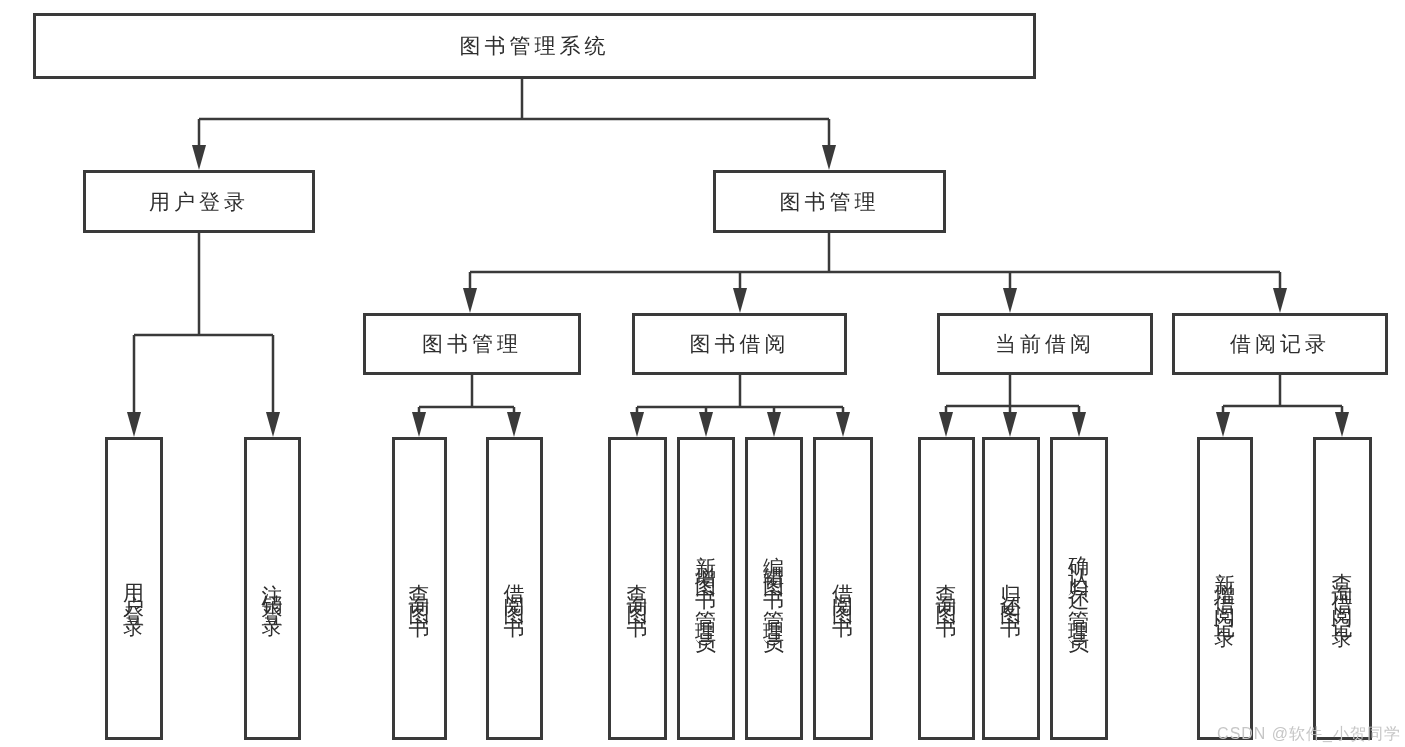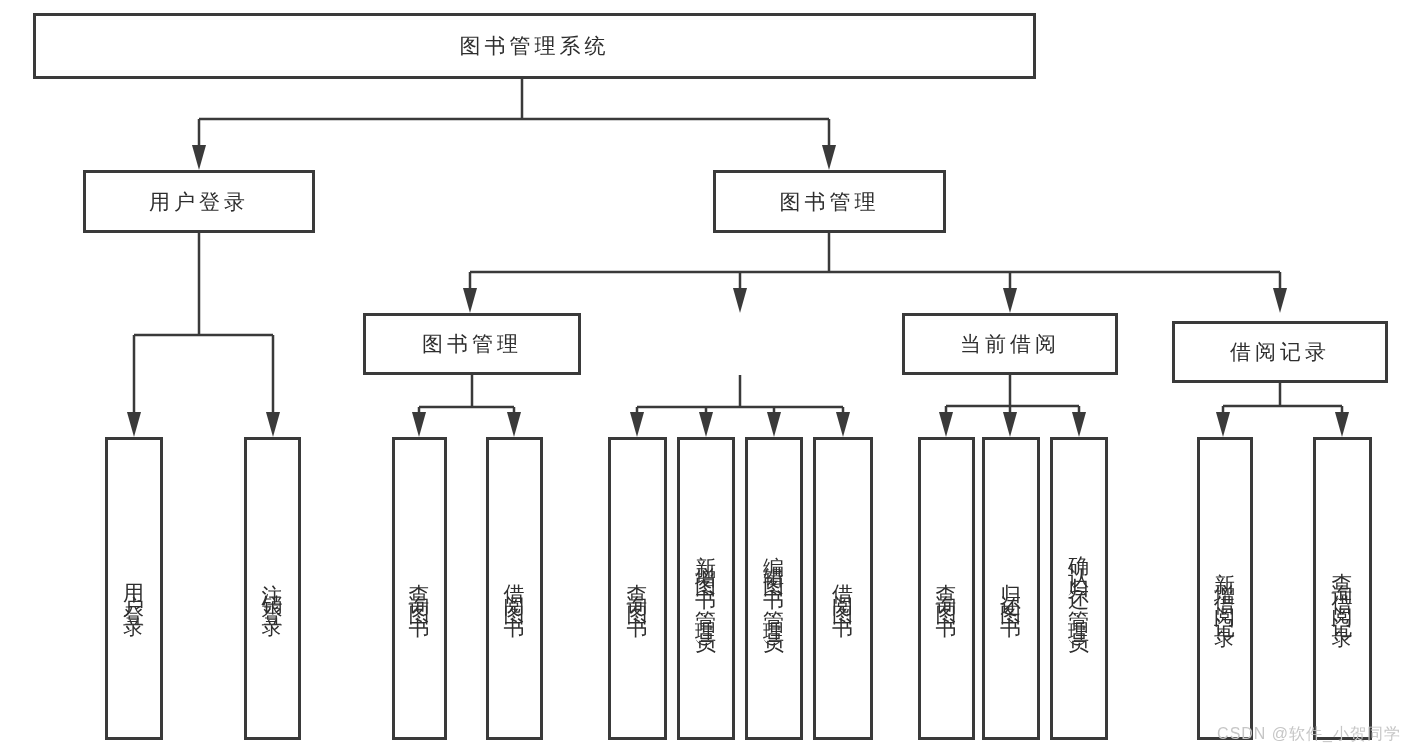--- a/index.html
+++ b/index.html
@@ -29,22 +29,22 @@
     letter-spacing:11px;
     line-height:1;
     white-space:nowrap;
   }
   
   .p-root{left:33px;top:13px;width:1003px;height:66px;}
   .p-b0{left:83px;top:170px;width:232px;height:63px;}
   .p-b1{left:713px;top:170px;width:233px;height:63px;}
   .p-c0{left:363px;top:313px;width:218px;height:62px;}
   .p-c1{left:632px;top:313px;width:215px;height:62px;}
-  .p-c2{left:902px;top:313px;width:216px;height:62px;}
-  .p-c3{left:1172px;top:313px;width:216px;height:62px;margin-top:8px;}
+  .p-c2{left:937px;top:313px;width:216px;height:62px;}
+  .p-c3{left:1172px;top:313px;width:216px;height:62px;}
   .p-a1{left:105px;top:437px;width:58px;height:303px;}
   .p-a2{left:244px;top:437px;width:57px;height:303px;}
   .p-nb1{left:392px;top:437px;width:55px;height:303px;}
   .p-nb2{left:486px;top:437px;width:57px;height:303px;}
   .p-bb1{left:608px;top:437px;width:59px;height:303px;}
   .p-bb2{left:677px;top:437px;width:58px;height:303px;}
   .p-bb3{left:745px;top:437px;width:58px;height:303px;}
   .p-bb4{left:813px;top:437px;width:60px;height:303px;}
   .p-cb1{left:918px;top:437px;width:57px;height:303px;}
   .p-cb2{left:982px;top:437px;width:58px;height:303px;}
@@ -105,20 +105,21 @@
       <polygon points="1335,412 1349,412 1342,437"></polygon>
     </g>
   </svg>
 
   <div class="node hnode p-root">图书管理系统</div>
 
   <div class="node hnode p-b0">用户登录</div>
   <div class="node hnode p-b1">图书管理</div>
 
   <div class="node hnode p-c0">图书管理</div>
+  <div class="node hnode p-c1">图书借阅</div>
   <div class="node hnode p-c2">当前借阅</div>
   <div class="node hnode p-c3">借阅记录</div>
 
   <div class="node leaf p-a1">用户登录</div>
   <div class="node leaf p-a2">注销登录</div>
 
   <div class="node leaf p-nb1">查询图书</div>
   <div class="node leaf p-nb2">借阅图书</div>
 
   <div class="node leaf p-bb1">查询图书</div>

